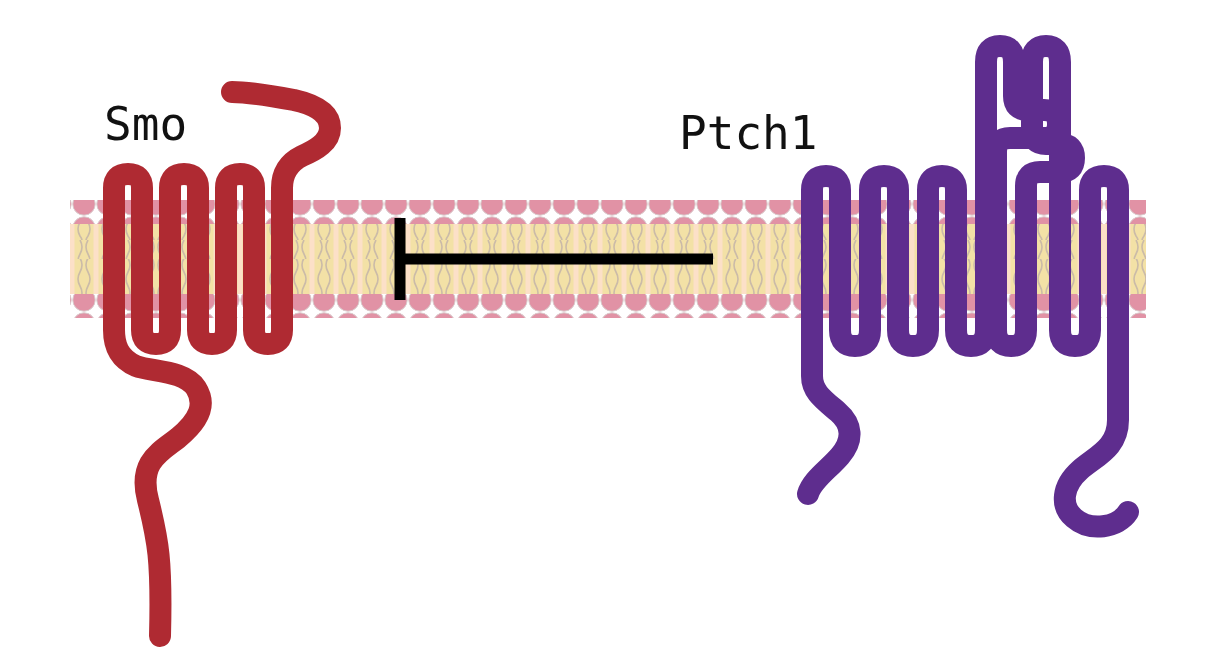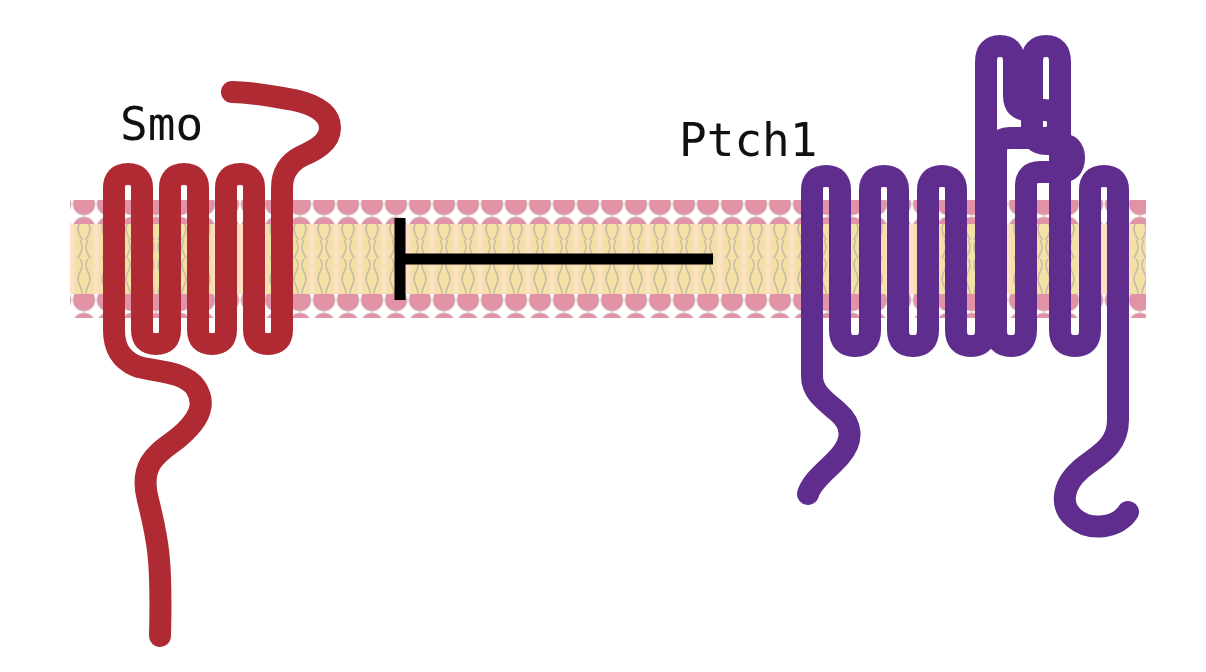--- a/index.html
+++ b/index.html
@@ -30,26 +30,26 @@
     position: absolute;
     font-family: "DejaVu Sans Mono", monospace;
     font-size: 46px;
     line-height: 1;
     color: #111111;
     white-space: nowrap;
     letter-spacing: 0px;
     user-select: none;
   }
   #label-smo {
-    left: 120px;
+    left: 104px;
     top: 101px;
   }
   #label-ptch1 {
     left: 679px;
-    top: 117px;
+    top: 110px;
     text-align: center;
   }
 </style>
 </head>
 <body>
 
 <div id="stage">
 
   <svg id="diagram-svg" viewBox="0 0 1206 672" xmlns="http://www.w3.org/2000/svg">
     <defs>

